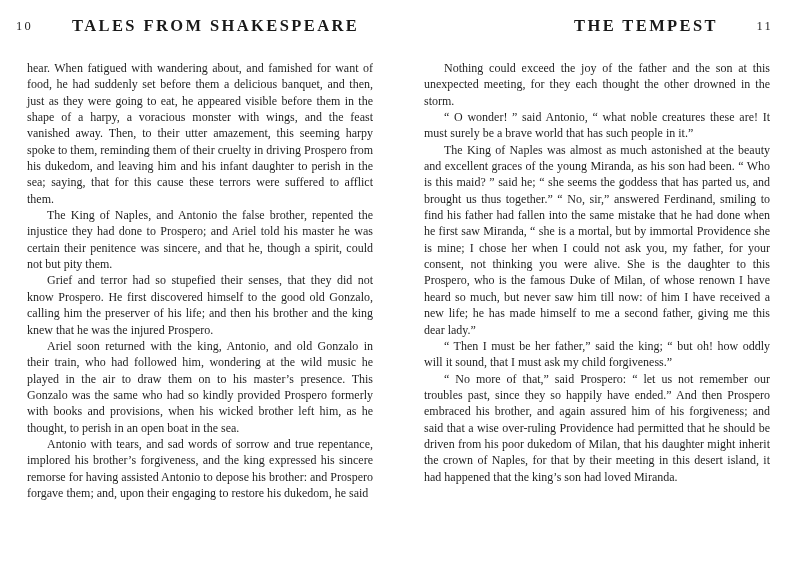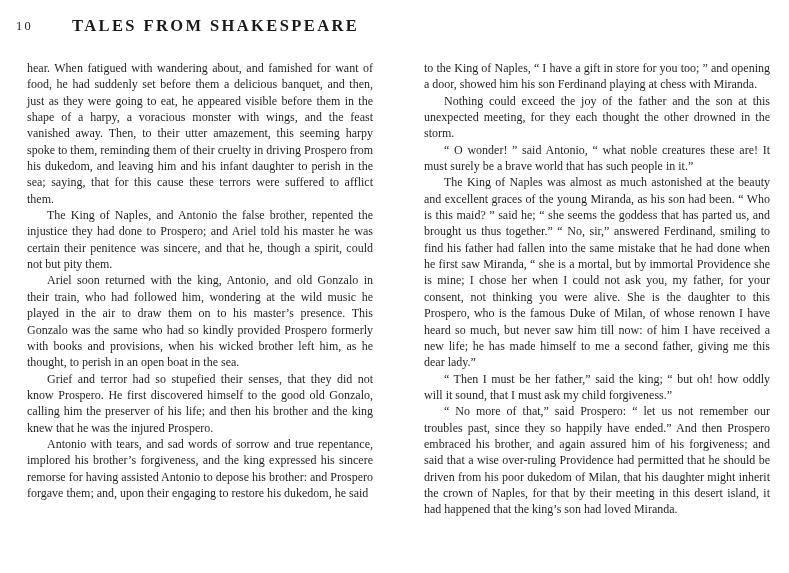--- a/index.html
+++ b/index.html
@@ -95,31 +95,34 @@
 </head>
 <body>
 
 <div class="page">
 
   <div class="running-head left">
     <span class="folio verso">10</span>
     <span class="head-title verso">TALES FROM SHAKESPEARE</span>
   </div>
 
+  <div class="running-head right">
+    <span class="head-title recto">THE TEMPEST</span>
+    <span class="folio recto">11</span>
+  </div>
 
   <div class="column left">
     <p>hear. When fatigued with wandering about, and famished for want of food, he had suddenly set before them a delicious banquet, and then, just as they were going to eat, he appeared visible before them in the shape of a harpy, a voracious monster with wings, and the feast vanished away. Then, to their utter amazement, this seeming harpy spoke to them, reminding them of their cruelty in driving Prospero from his dukedom, and leaving him and his infant daughter to perish in the sea; saying, that for this cause these terrors were suffered to afflict them.</p>
     <p class="indent">The King of Naples, and Antonio the false brother, repented the injustice they had done to Prospero; and Ariel told his master he was certain their penitence was sincere, and that he, though a spirit, could not but pity them.</p>
+    <p class="indent">Grief and terror had so stupefied their senses, that they did not know Prospero.  He first discovered himself to the good old Gonzalo, calling him the preserver of his life; and then his brother and the king knew that he was the injured Prospero.</p>
     <p class="indent">Ariel soon returned with the king, Antonio, and old Gonzalo in their train, who had followed him, wondering at the wild music he played in the air to draw them on to his master’s presence.  This Gonzalo was the same who had so kindly provided Prospero formerly with books and provisions, when his wicked brother left him, as he thought, to perish in an open boat in the sea.</p>
-    <p class="indent">Grief and terror had so stupefied their senses, that they did not know Prospero.  He first discovered himself to the good old Gonzalo, calling him the preserver of his life; and then his brother and the king knew that he was the injured Prospero.</p>
     <p class="indent">Antonio with tears, and sad words of sorrow and true repentance, implored his brother’s forgiveness, and the king expressed his sincere remorse for having assisted Antonio to depose his brother: and Prospero forgave them; and, upon their engaging to restore his dukedom, he said</p>
   </div>
 
   <div class="column right">
-    <p>to the King of Naples, “ I have a gift in store for you too; ” and opening a door, showed him his son Ferdinand playing at chess with Miranda.</p>
     <p class="indent">Nothing could exceed the joy of the father and the son at this unexpected meeting, for they each thought the other drowned in the storm.</p>
     <p class="indent">“ O wonder! ” said Antonio, “ what noble creatures these are!  It must surely be a brave world that has such people in it.”</p>
     <p class="indent">The King of Naples was almost as much astonished at the beauty and excellent graces of the young Miranda, as his son had been.  “ Who is this maid? ” said he; “ she seems the goddess that has parted us, and brought us thus together.”  “ No, sir,” answered Ferdinand, smiling to find his father had fallen into the same mistake that he had done when he first saw Miranda, “ she is a mortal, but by immortal Providence she is mine;  I chose her when I could not ask you, my father, for your consent, not thinking you were alive.  She is the daughter to this Prospero, who is the famous Duke of Milan, of whose renown I have heard so much, but never saw him till now: of him I have received a new life;  he has made himself to me a second father, giving me this dear lady.”</p>
     <p class="indent">“ Then I must be her father,” said the king; “ but oh! how oddly will it sound, that I must ask my child forgiveness.”</p>
     <p class="indent">“ No more of that,” said Prospero: “ let us not remember our troubles past, since they so happily have ended.”  And then Prospero embraced his brother, and again assured him of his forgiveness; and said that a wise over-ruling Providence had permitted that he should be driven from his poor dukedom of Milan, that his daughter might inherit the crown of Naples, for that by their meeting in this desert island, it had happened that the king’s son had loved Miranda.</p>
   </div>
 
 </div>
 
 </body></html>

